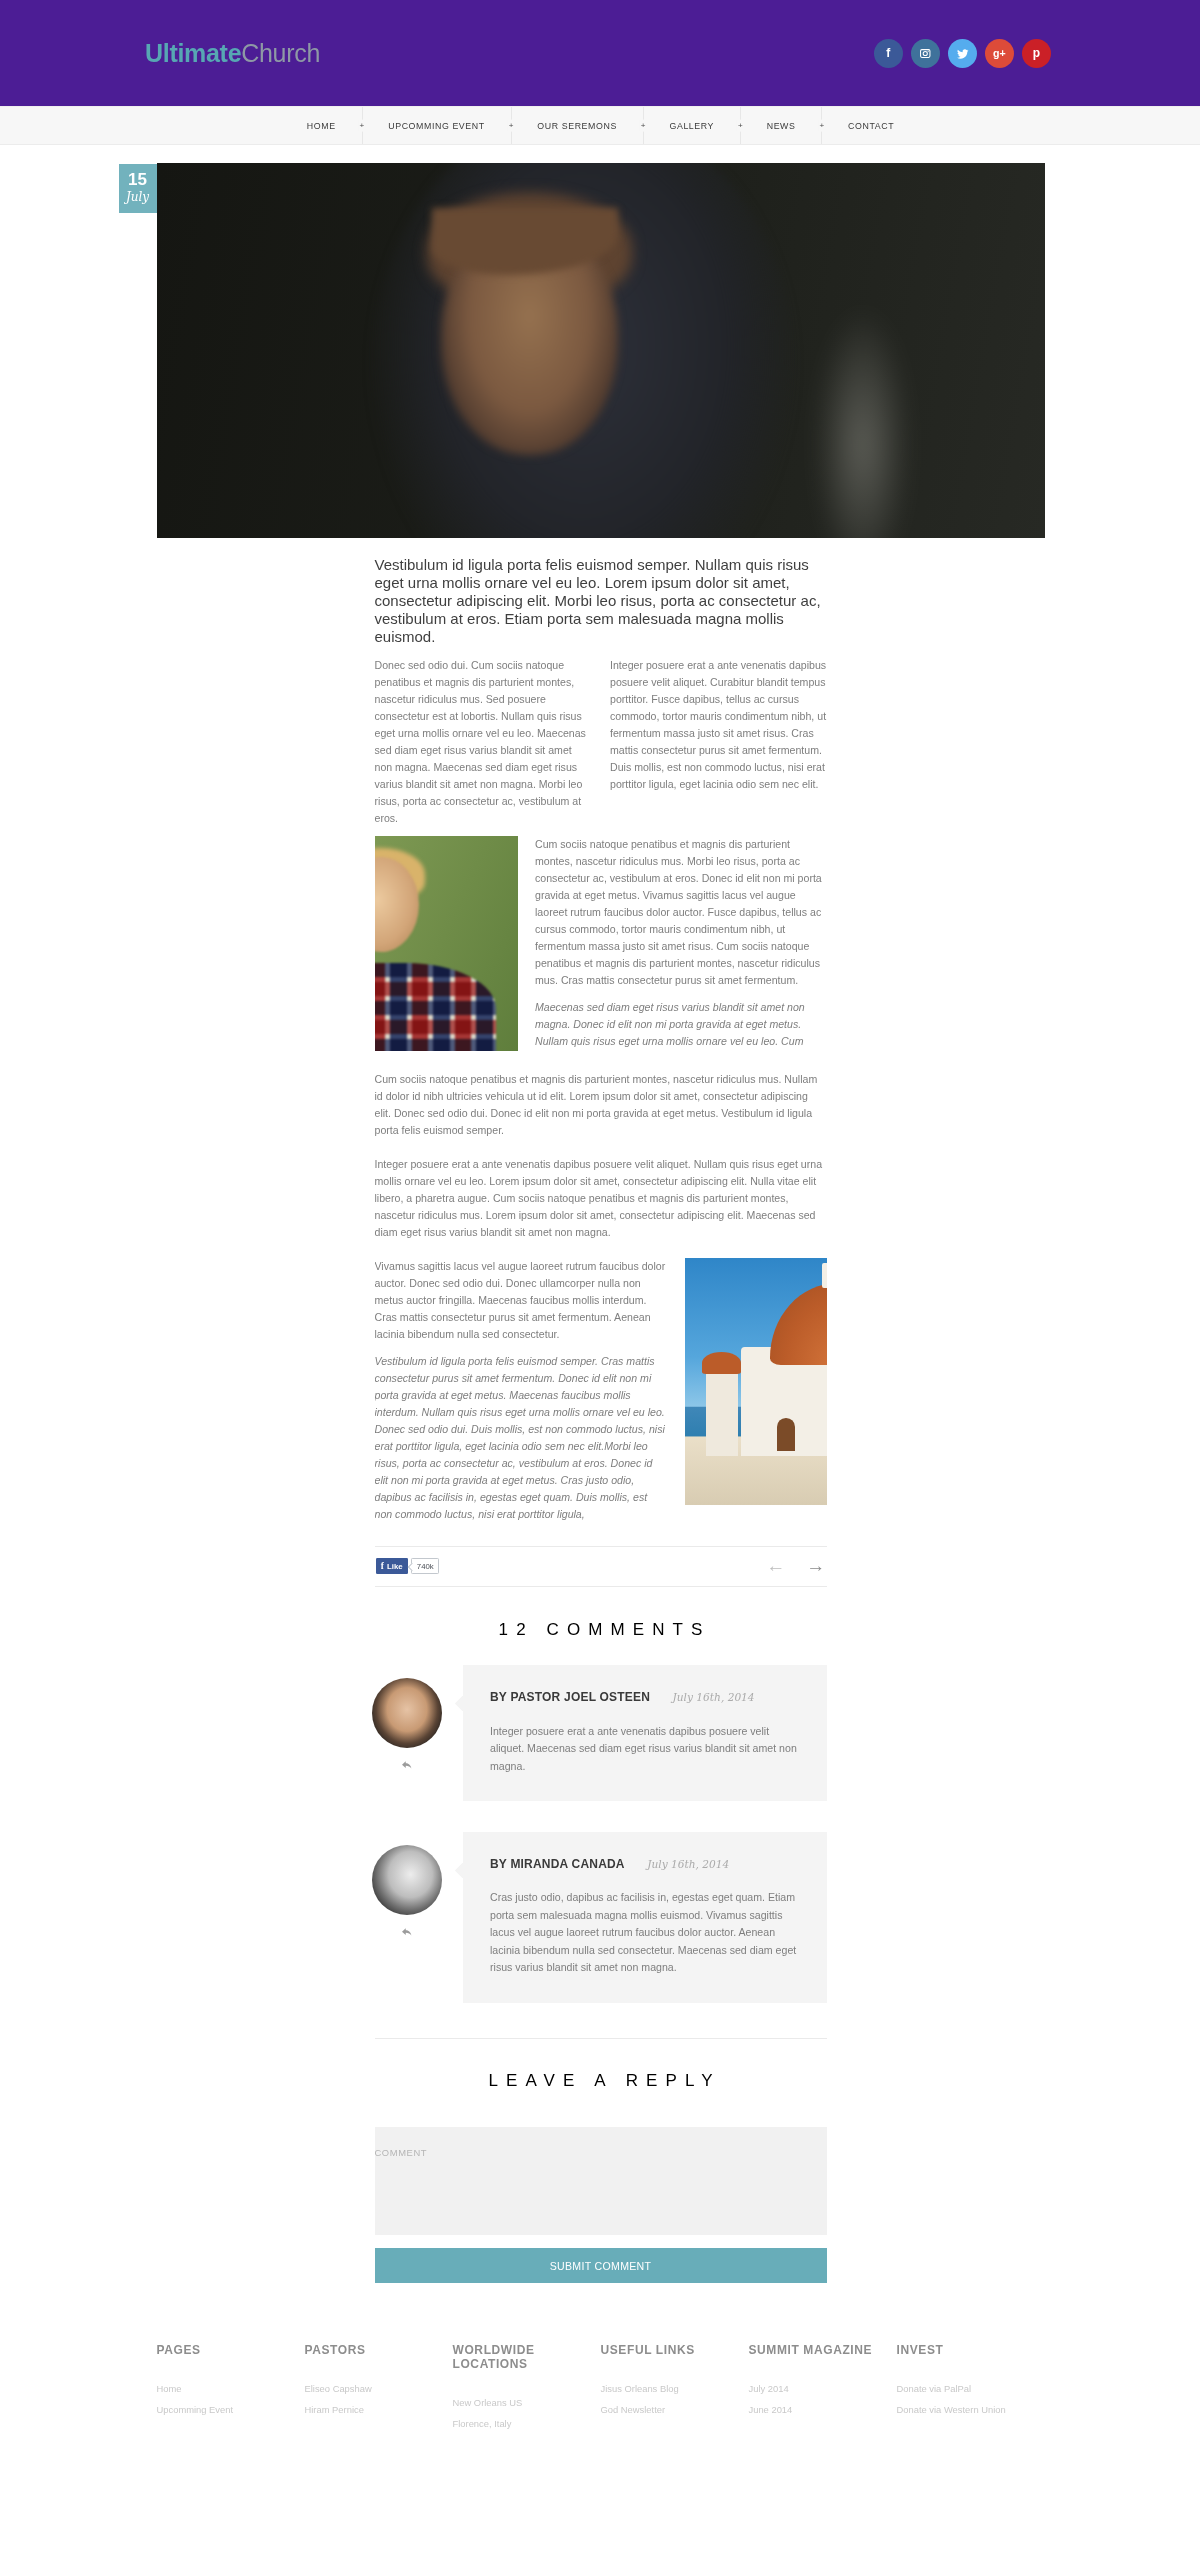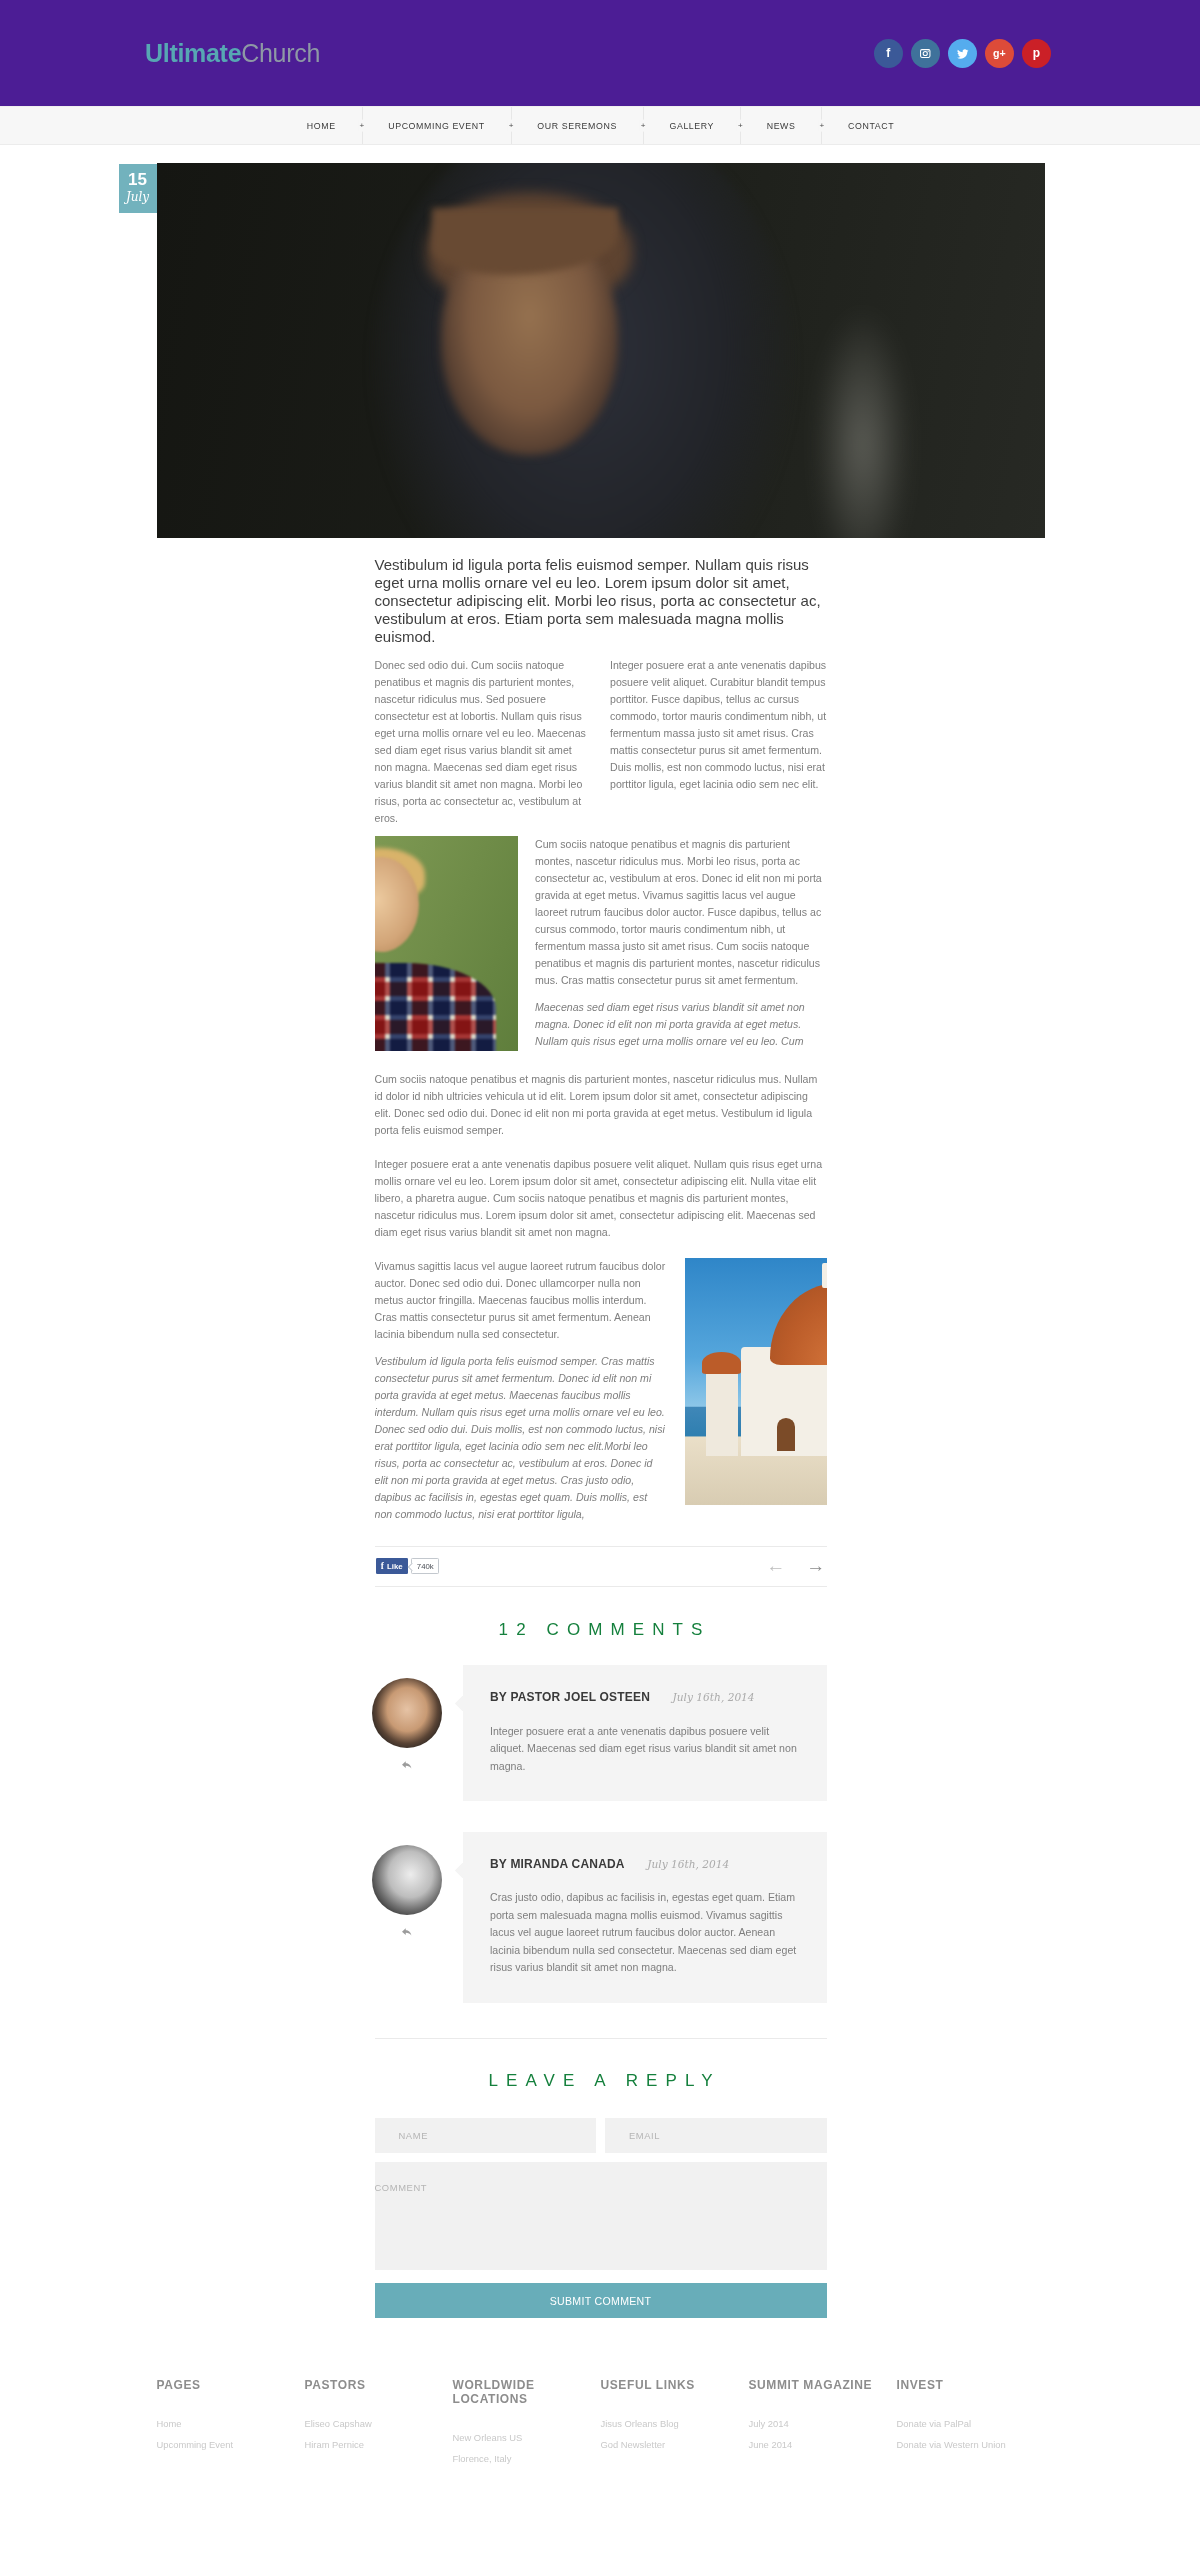--- a/index.html
+++ b/index.html
@@ -105,21 +105,21 @@
                 font-size:7.8px; background:#fff; }
   .like-count::before { content:""; position:absolute; left:-3.1px; top:5px; width:5px; height:5px;
                         background:#fff; border-left:0.6px solid #c3c8ce; border-bottom:0.6px solid #c3c8ce;
                         transform:rotate(45deg); }
   .pager { display:flex; gap:21px; font-size:19px; line-height:16.3px; }
   .pager .prev { color:#bdbdbd; cursor:pointer; }
   .pager .next { color:#8a8a8a; cursor:pointer; }
 
   
   .comments-heading, .reply-heading { text-align:center; font-size:17px; letter-spacing:8.1px;
-               color:#15803d; font-weight:400; text-indent:8.1px; }
+               color:#000000; font-weight:400; text-indent:8.1px; }
   .comments-heading { margin-top:34px; }
   .comment { position:relative; margin-top:27.5px; min-height:125px; }
   .comment + .comment { margin-top:31px; }
   .avatar { position:absolute; left:-2.5px; top:12.5px; width:70px; height:70px; border-radius:50%; overflow:hidden; }
   .avatar-man { background:radial-gradient(ellipse at 50% 45%, #e6c3a5 0%, #c89a74 40%, #5a4435 62%, #23201e 80%); }
   .avatar-woman { background:radial-gradient(ellipse at 55% 42%, #ededed 0%, #bdbdbd 40%, #6e6e6e 62%, #2c2c2c 82%); }
   .reply-btn { position:absolute; left:25px; top:94px; cursor:pointer; }
   .comment-box { margin-left:88px; background:#f4f4f4; padding:24px 27.5px 26px 27.5px; position:relative; }
   .comment-box::before { content:""; position:absolute; left:-5.6px; top:33px; width:11.3px; height:11.3px;
                          background:#f4f4f4; transform:rotate(45deg); }
@@ -308,24 +308,20 @@
           <span class="comment-author">BY MIRANDA CANADA</span>
           <span class="comment-date">July 16th, 2014</span>
         </div>
         <p class="comment-body">Cras justo odio, dapibus ac facilisis in, egestas eget quam. Etiam porta sem malesuada magna mollis euismod. Vivamus sagittis lacus vel augue laoreet rutrum faucibus dolor auctor. Aenean lacinia bibendum nulla sed consectetur. Maecenas sed diam eget risus varius blandit sit amet non magna.</p>
       </div>
     </div>
 
     <hr class="reply-divider">
     <h2 class="reply-heading">LEAVE A REPLY</h2>
     <form class="reply-form">
-      <div class="form-row">
-        <input type="text" placeholder="NAME" style="">
-        <input type="text" placeholder="EMAIL" style="">
-      </div>
       <textarea placeholder="COMMENT" style=""></textarea>
       <button type="button" class="submit-btn">SUBMIT COMMENT</button>
     </form>
   </div>
 
   <footer class="site-footer">
     <div class="footer-cols">
 
       <div class="footer-col">
         <div class="footer-title">PAGES</div>

